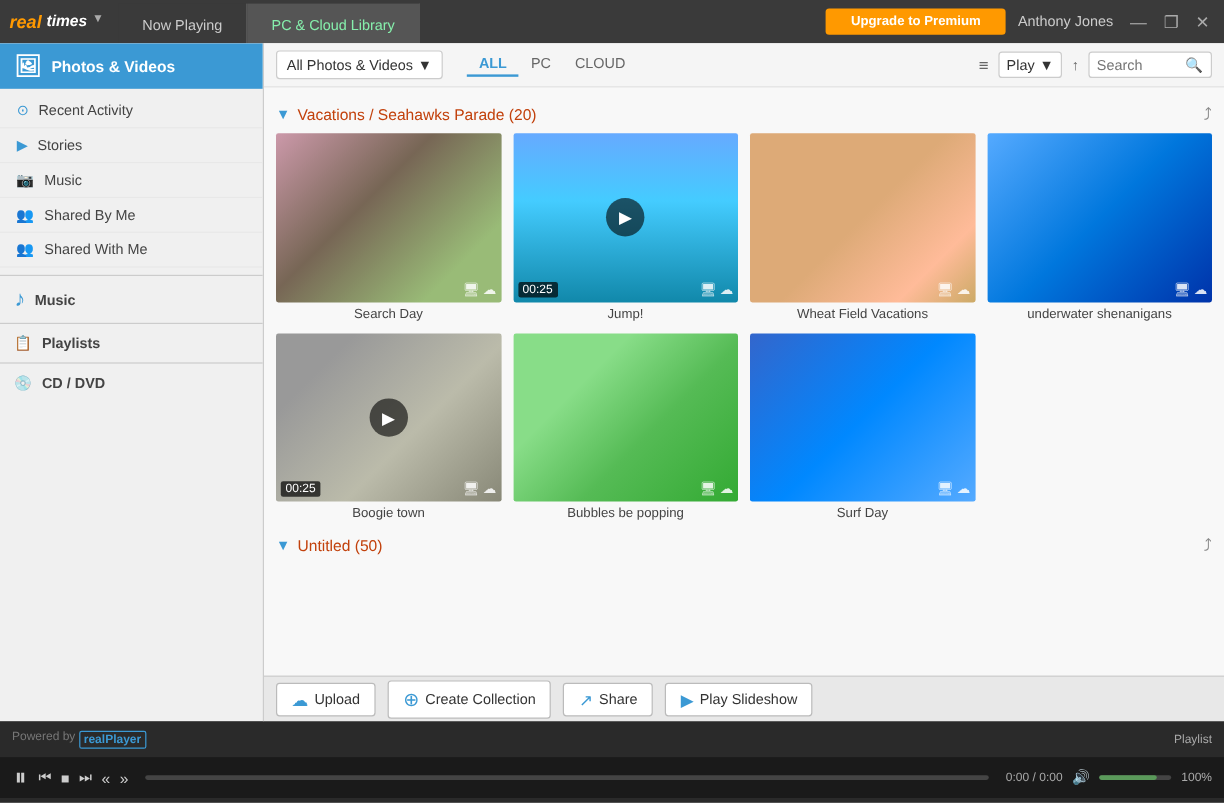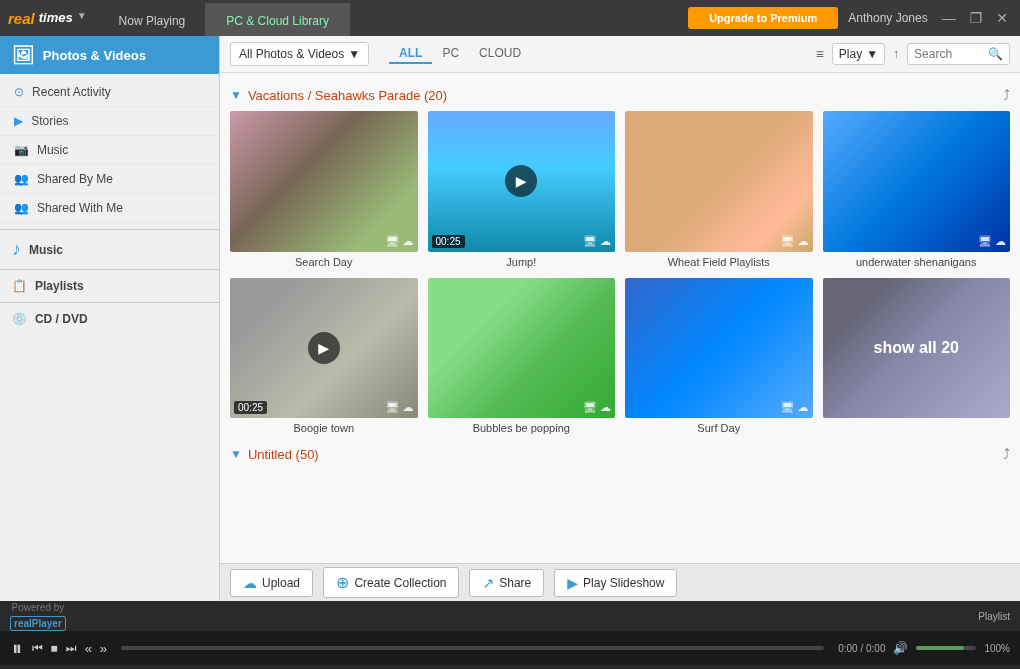--- a/index.html
+++ b/index.html
@@ -210,21 +210,21 @@
           <span class="media-label">Jump!</span>
         </div>
 
         <div class="media-item">
           <div class="media-thumb photo-3">
             <div class="thumb-icons">
               <span class="thumb-icon">🖥</span>
               <span class="thumb-icon">☁</span>
             </div>
           </div>
-          <span class="media-label">Wheat Field Playlists</span>
+          <span class="media-label">Wheat Field Vacations</span>
         </div>
 
         <div class="media-item">
           <div class="media-thumb photo-4">
             <div class="thumb-icons">
               <span class="thumb-icon">🖥</span>
               <span class="thumb-icon">☁</span>
             </div>
           </div>
           <span class="media-label">underwater shenanigans</span>
@@ -255,26 +255,20 @@
         <div class="media-item">
           <div class="media-thumb photo-7">
             <div class="thumb-icons">
               <span class="thumb-icon">🖥</span>
               <span class="thumb-icon">☁</span>
             </div>
           </div>
           <span class="media-label">Surf Day</span>
         </div>
 
-        <div class="media-item">
-          <div class="media-thumb photo-8 show-all-thumb">
-            <span class="show-all-text">show all 20</span>
-          </div>
-          <span class="media-label"></span>
-        </div>
       </div>
 
       <div class="collection-header">
         <span class="collection-toggle">▼</span>
         <span class="collection-title">Untitled (50)</span>
         <span class="collection-share">⤴</span>
       </div>
     </div>
 
     <div class="bottom-toolbar">
@@ -292,21 +286,21 @@
       </button>
       <button class="tool-btn">
         <span style="color:#3b99d4;font-size:14px;">▶</span>
         <span>Play Slideshow</span>
       </button>
     </div>
   </div>
 </div>
 
 <div style="display:flex;align-items:center;background:#2a2a2a;height:30px;padding:0 10px;gap:6px;">
-  <div style="display:flex;align-items:center;gap:3px;color:#777;font-size:10px;flex-direction:column;">
+  <div style="display:flex;align-items:flex-start;gap:3px;color:#777;font-size:10px;">
     <span>Powered by</span>
     <span style="color:#3b99d4;font-size:10px;font-weight:bold;border:1px solid #3b99d4;padding:1px 3px;border-radius:2px;">realPlayer</span>
   </div>
   <span style="margin-left:auto;color:#aaa;font-size:10px;cursor:pointer;">Playlist</span>
 </div>
 
 <div style="display:flex;align-items:center;background:#1a1a1a;height:34px;padding:0 10px;gap:8px;">
   <button style="background:none;border:none;color:#ccc;font-size:20px;cursor:pointer;padding:2px;">⏸</button>
   <button style="background:none;border:none;color:#ccc;font-size:12px;cursor:pointer;">⏮</button>
   <button style="background:none;border:none;color:#ccc;font-size:14px;cursor:pointer;">⏹</button>

